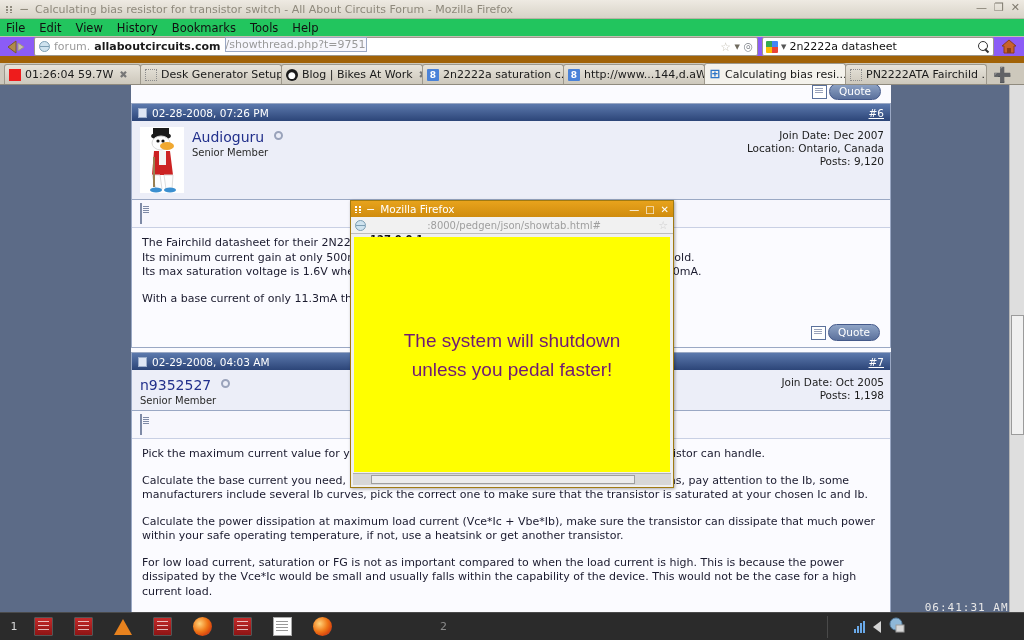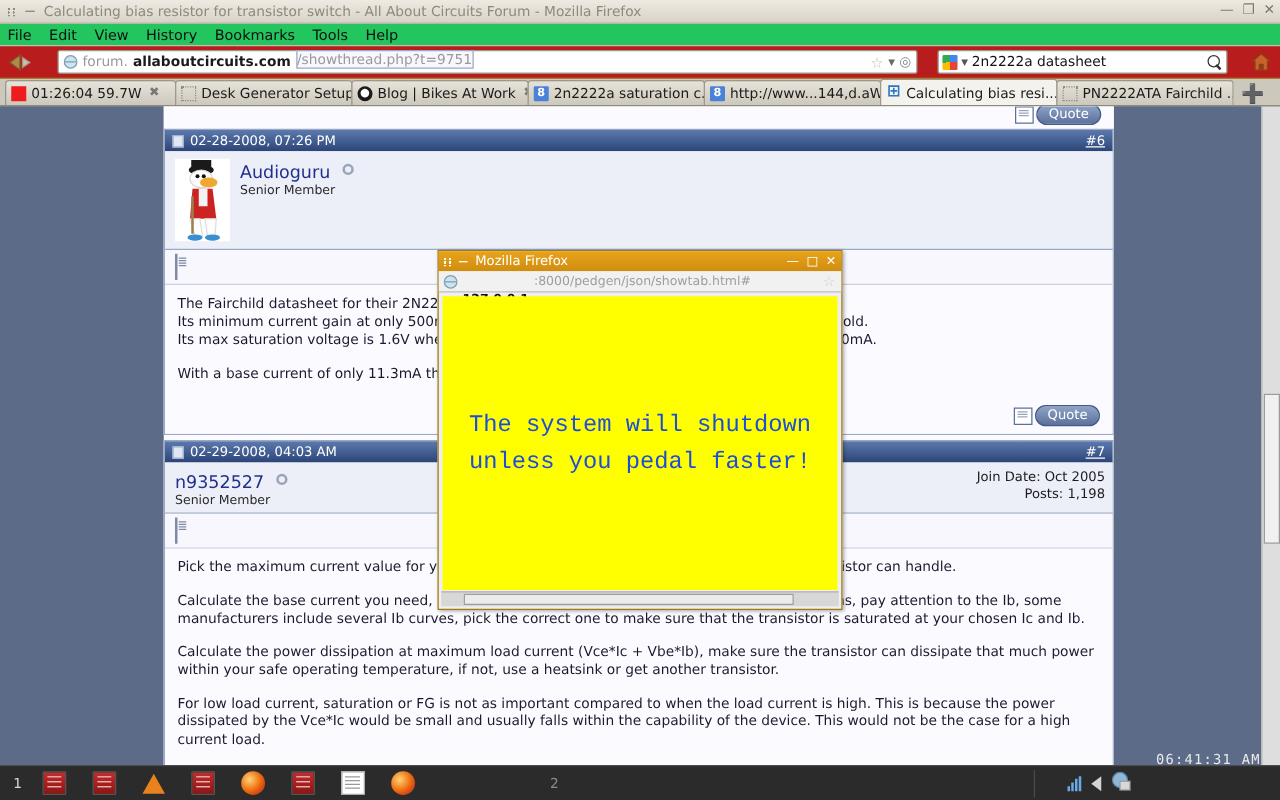--- a/index.html
+++ b/index.html
@@ -45,22 +45,22 @@
   
   .menubar {
     height: 18px; background: #22c55e;
     display: flex; align-items: center; padding-left: 6px;
     font-size: 11.5px; color: #111; border-bottom: 1px solid #c3beb2;
   }
   .menubar .mi { padding: 0 8px 0 0; margin-right: 6px; cursor: default; }
 
   
   .navbar {
-    height: 26px; background: #b91c1c; display: flex; align-items: center;
-    padding: 0 4px; gap: 16px; border-bottom: 1px solid #a16207;
+    height: 26px; background: #8b5cf6; display: flex; align-items: center;
+    padding: 0 4px; gap: 4px; border-bottom: 7px solid #a16207;
   }
   .nav-arrows { display: flex; align-items: center; width: 26px; height: 20px;
     justify-content: center; }
   .urlbox {
     flex: 1; height: 19px; background: #fff; border: 1px solid #9d988c;
     border-radius: 2px; display: flex; align-items: center; padding: 0 4px;
     font-size: 11px; color: #9c9c9c; gap: 4px; position: relative;
   }
   .urlbox .dom { color: #1a1a1a; font-weight: bold; }
   .urlbox .pre, .urlbox .post { color: #9a9a9a; }
@@ -197,22 +197,22 @@
     height: 17px; background: #f1f1f1; border-bottom: 1px solid #bdbdbd;
     display: flex; align-items: center; padding: 0 4px; gap: 4px;
     font-size: 10px; color: #9e9e9e; position: relative;
   }
   .pop-url .dom { color: #111; font-weight: bold; margin-top: 28px; }
   .pop-url .star { position: absolute; right: 5px; color: #cfcfcf; font-size: 11px; }
   .pop-canvas {
     flex: 1; background: #ffff00; display: flex; align-items: center;
     justify-content: center; position: relative; margin: 3px 3px 0 3px;
   }
-  .pop-msg { text-align: center; font-size: 19px; color: #1d4ed8;
-    line-height: 29px; font-family: Liberation Mono, monospace; }
+  .pop-msg { text-align: center; font-size: 19px; color: #701a75;
+    line-height: 29px; font-family: Liberation Sans, sans-serif; }
   .pop-hscroll { height: 12px; background: #d7d7d7; border-top: 1px solid #b0b0b0;
     margin: 1px 2px 2px 2px; position: relative; }
   .pop-hthumb { position: absolute; left: 18px; top: 1px; width: 264px; height: 9px;
     background: #ececec; border: 1px solid #9e9e9e; }
 
   
   #taskbar {
     position: absolute; left: 0; bottom: 0; width: 1024px; height: 28px;
     background: #2b2b2b; display: flex; align-items: center;
     border-top: 1px solid #4a4a4a;
@@ -375,20 +375,25 @@
                 <ellipse cx="30" cy="63" rx="6" ry="2.5" fill="#3a8fd0"></ellipse>
                 <rect x="13" y="30" width="2" height="30" fill="#9a8050"></rect>
               </svg>
             </div>
             <div>
               <span class="uname">Audioguru</span>
               <span class="status-dot"></span>
               <div class="urole">Senior Member</div>
             </div>
           </div>
+          <div class="post-meta">
+            <div>Join Date: Dec 2007</div>
+            <div>Location: Ontario, Canada</div>
+            <div>Posts: 9,120</div>
+          </div>
         </div>
         <div class="post-sep"></div>
         <div class="post-iconrow">
           <span class="note-ico"></span>
         </div>
         <div class="post-text">
           <p style="white-space:pre-line">The Fairchild datasheet for their 2N2222A shows a graph of the saturation voltage up to 500mA.
 Its minimum current gain at only 500mA is only 10 at 25 degrees C and is much less when it is cold.
 Its max saturation voltage is 1.6V when the collector current is 500mA and the base current is 50mA.</p>
           <p>With a base current of only 11.3mA then the max collector current might be only 100mA.</p>

